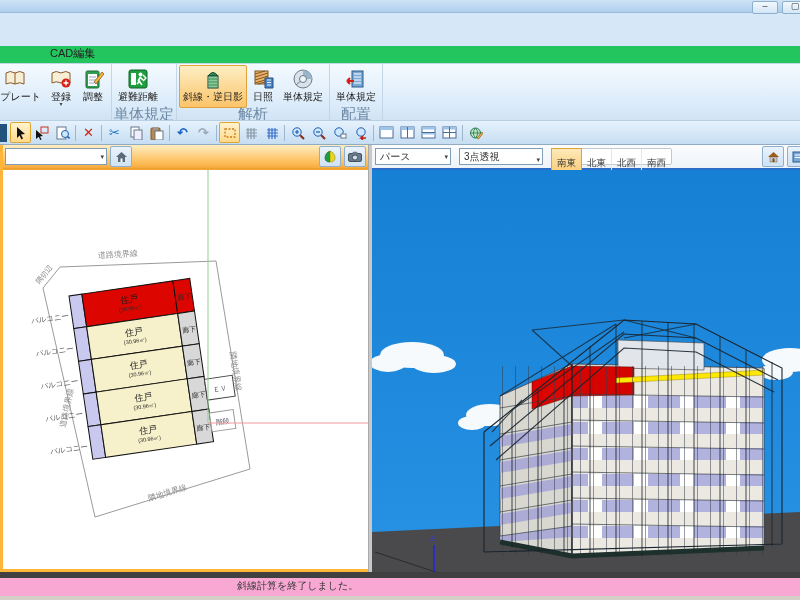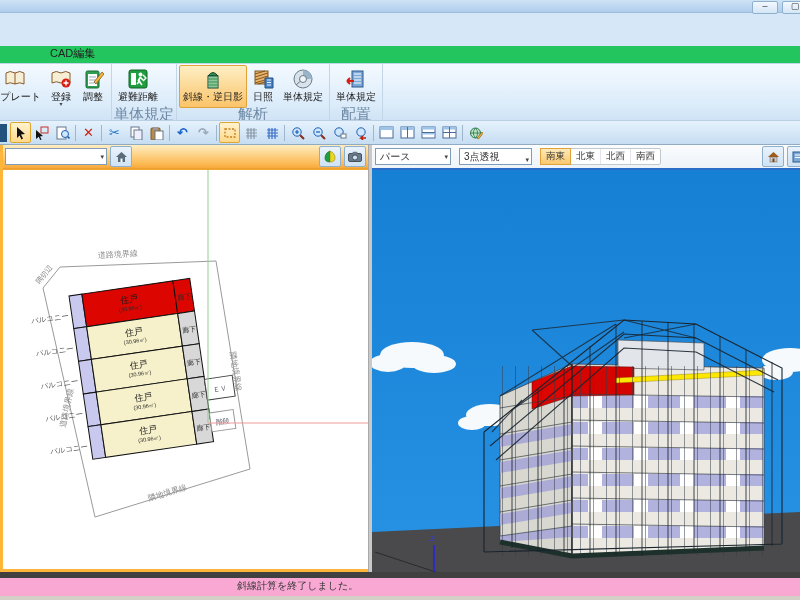--- a/index.html
+++ b/index.html
@@ -43,21 +43,21 @@
     font-size:10px;color:#333;padding:0 2px 0 4px;box-sizing:border-box;}
   .combo .cv{flex:1;}
   .chev{font-size:7px;color:#444;margin-left:3px;}
   .sqbtn{width:20px;height:19px;background:linear-gradient(#eaf3fc,#cfe2f4);border:1px solid #8fb0cc;border-radius:2px;
     display:flex;align-items:center;justify-content:center;margin-left:3px;}
   .lcanvas{flex:1;background:#fff;border-top:1px solid #f0a830;position:relative;overflow:hidden;}
   .divider{width:3px;background:#c9c9c9;border-left:1px solid #a9a9a9;}
   .panel-right{flex:1;display:flex;flex-direction:column;min-width:0;}
   .rtoolbar{height:23px;background:linear-gradient(#fafcfe,#eef3f8);display:flex;align-items:center;padding:0 3px;border-bottom:2px solid #2a6cc8;}
   .dirgroup{display:flex;border:1px solid #c0c8d0;background:#fff;border-radius:2px;margin-left:8px;height:17px;box-sizing:border-box;}
-  .dirbtn{font-size:9.5px;color:#333;padding:1px 5px;display:flex;align-items:center;border-right:1px solid #e2e6ea;}
+  .dirbtn{font-size:9.5px;color:#333;padding:14px 5px;display:flex;align-items:center;border-right:1px solid #e2e6ea;}
   .dirbtn:last-child{border-right:none;}
   .dirbtn.active{background:linear-gradient(#fde9b8,#fbc86e);border:1px solid #e2a23a;margin:-1px 0 -1px -1px;}
   .rcanvas{flex:1;position:relative;overflow:hidden;background:#1b86dc;}
   .spacer{flex:1;}
   
   .statusbar{height:28px;background:#f9a8d4;border-top:6px solid #404040;position:relative;box-sizing:border-box;border-bottom:4px solid #d4d0c8;}
   .statusbar span{position:absolute;left:237px;top:1px;font-size:10px;color:#333;}
   svg{display:block;font-family:"Liberation Sans","DejaVu Sans",sans-serif;}
   svg text{user-select:none;}
 </style>
@@ -418,21 +418,21 @@
     </div>
 
     <div class="divider"></div>
 
     <div class="panel-right">
       <div class="rtoolbar">
         <div class="combo" style="width:76px;">
           <span class="cv">パース</span>
           <span class="chev">▾</span>
         </div>
-        <div class="combo" style="width:73px;margin-left:8px;align-items:flex-end;">
+        <div class="combo" style="width:84px;margin-left:8px;align-items:flex-end;">
           <span class="cv">3点透視</span>
           <span class="chev">▾</span>
         </div>
         <div class="dirgroup">
           <div class="dirbtn active">南東</div>
           <div class="dirbtn">北東</div>
           <div class="dirbtn">北西</div>
           <div class="dirbtn">南西</div>
         </div>
         <div class="spacer"></div>

